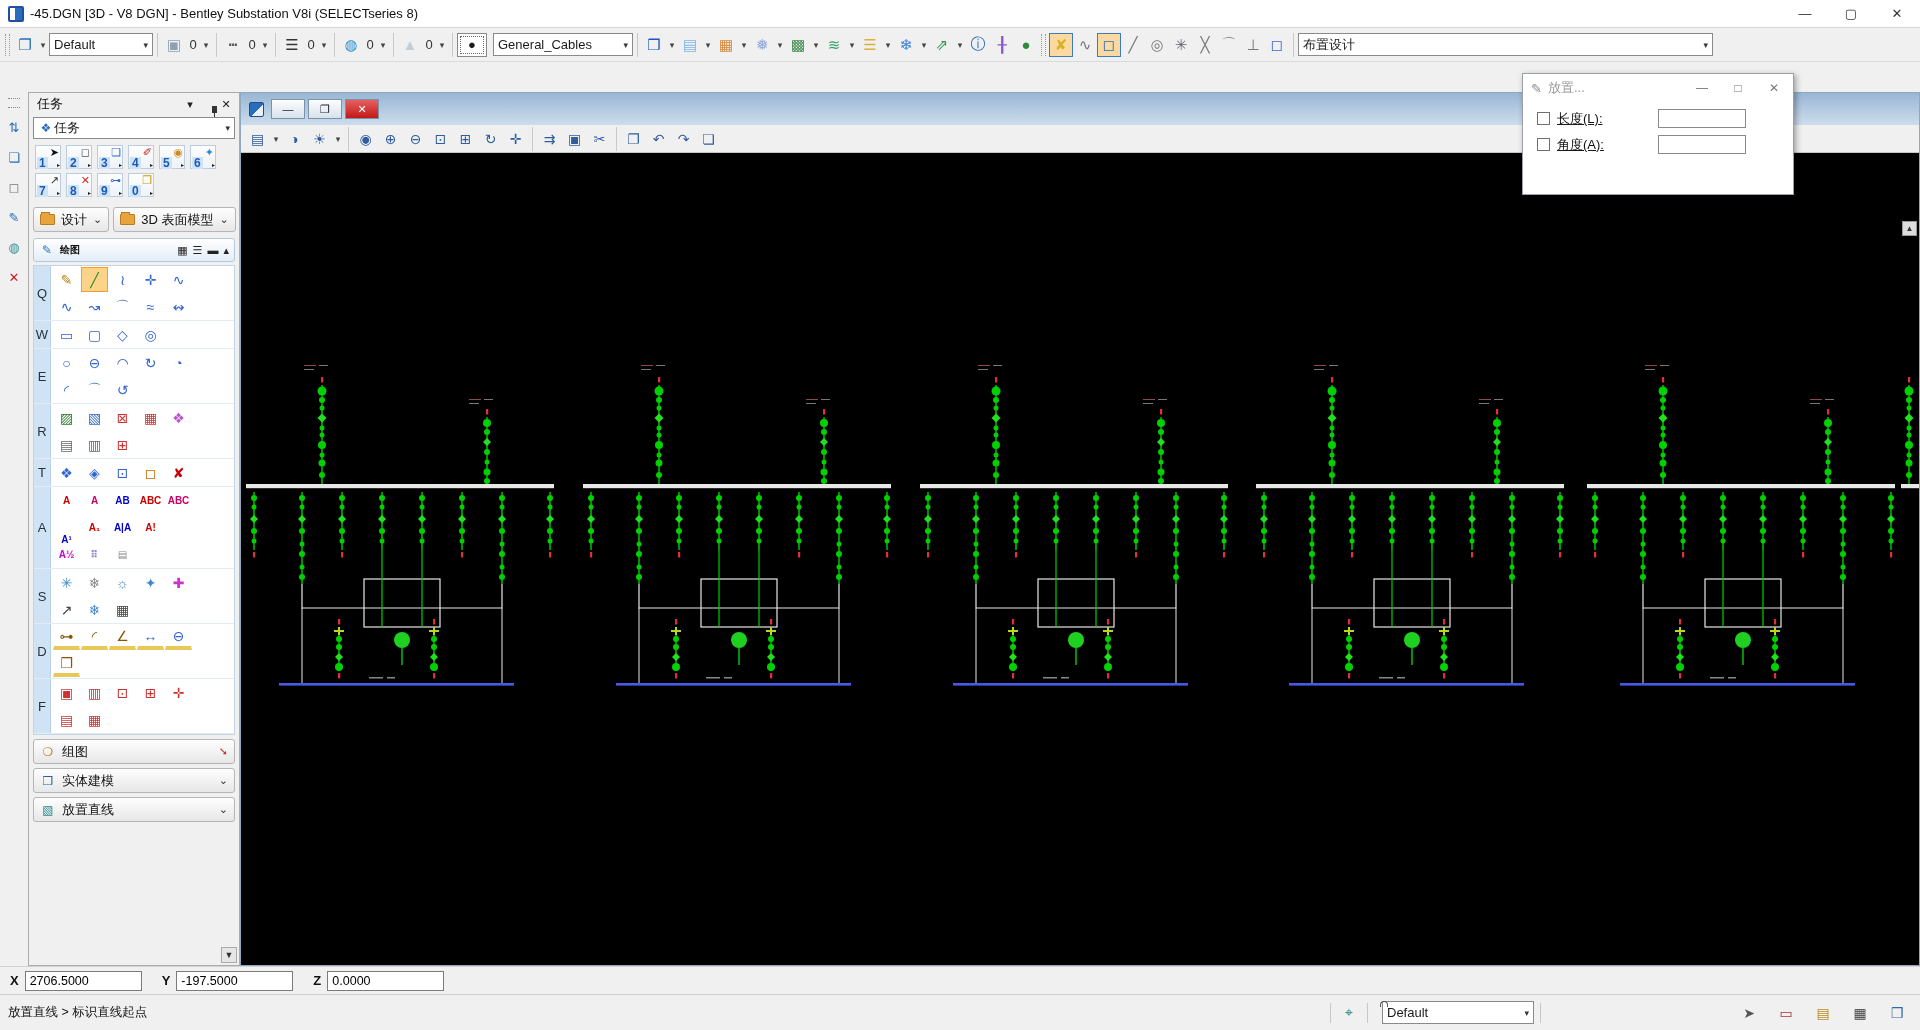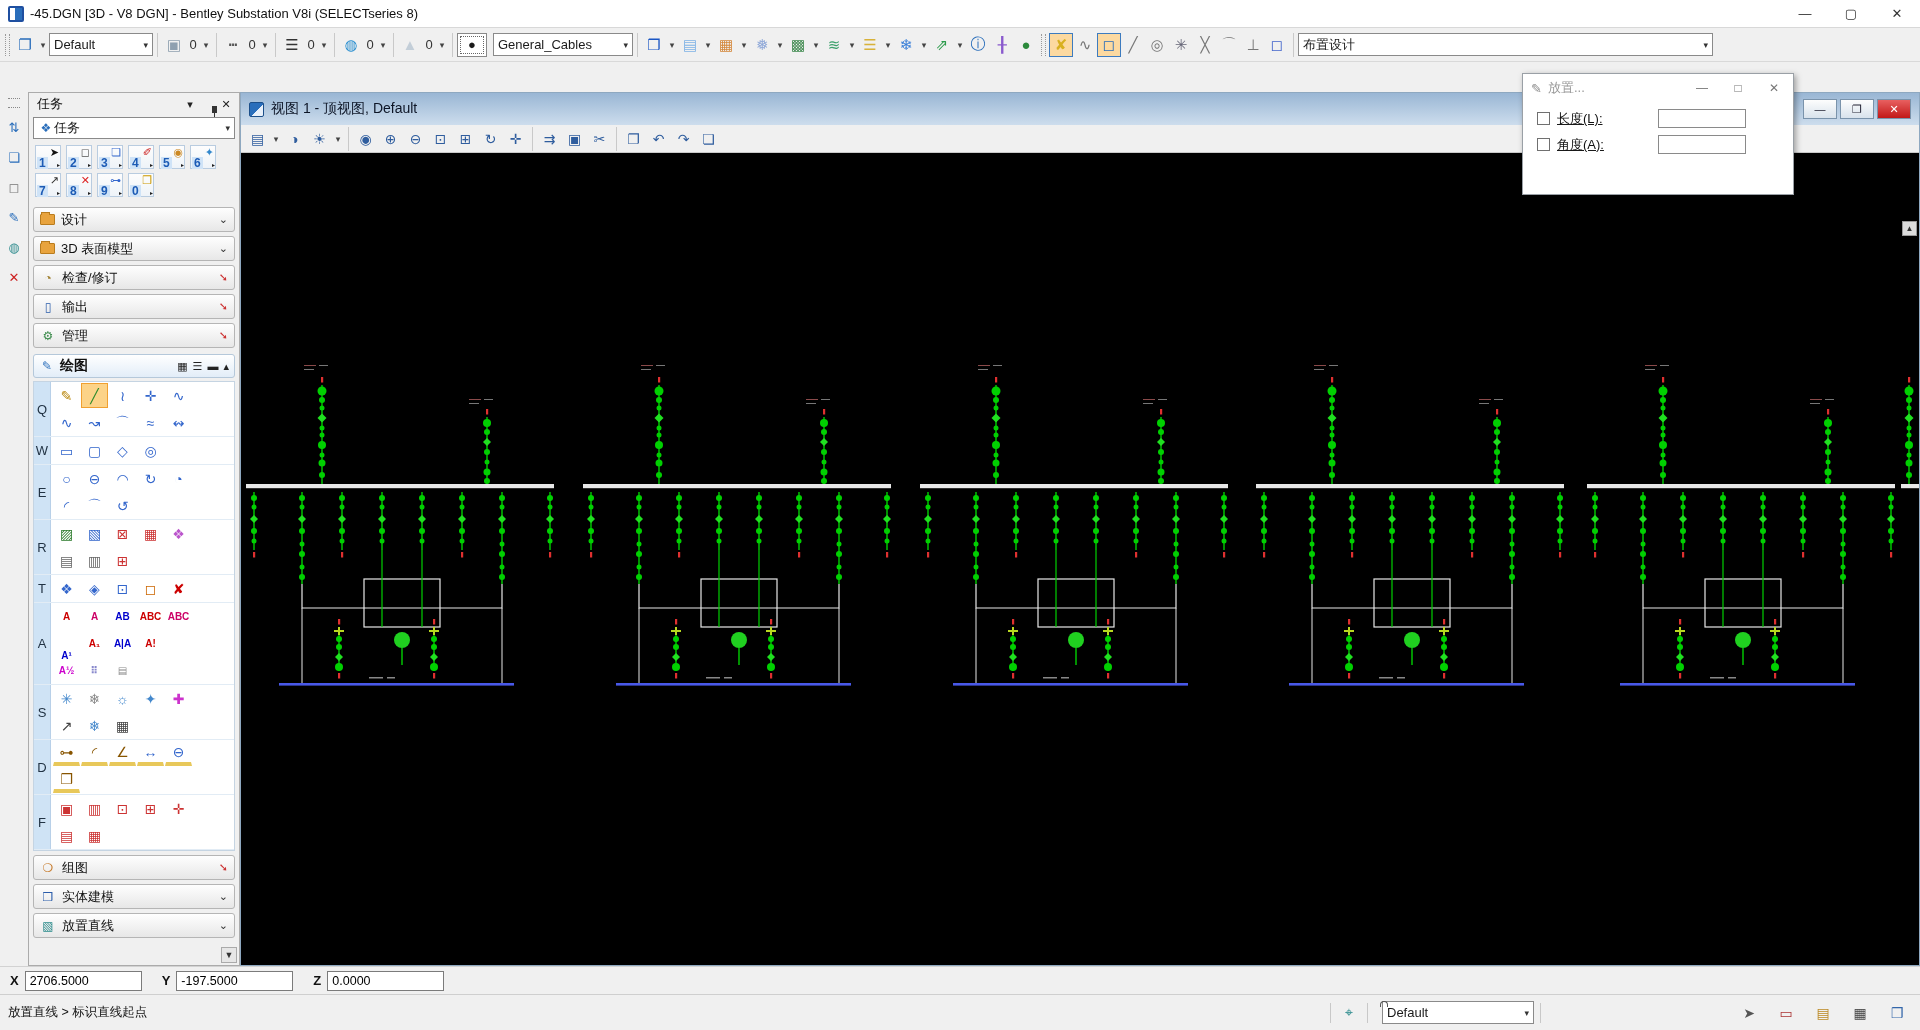--- a/index.html
+++ b/index.html
@@ -55,32 +55,32 @@
   .pin-icon::after { content:""; position:absolute; left:6px; top:9px; width:1px; height:4px; background:#333; }
   .tp-combo { height:22px; margin:2px 4px 4px 4px; }
   .quickgrid { padding:2px 6px 4px 6px; }
   .qrow { display:flex; gap:5px; margin-bottom:4px; }
   .qbtn { position:relative; width:26px; height:24px; background:linear-gradient(#fdfdfd,#eef3f8);
     border:1px solid #b9cce0; }
   .qbtn .qn { position:absolute; left:1px; bottom:-1px; font-size:12px; font-weight:bold; color:#1c5bb5;
     background:#cfe3f7; padding:0 2px; line-height:12px; }
   .qbtn .qg { position:absolute; right:1px; top:0; font-size:11px; }
   .qbtn .qa { position:absolute; right:0; bottom:0; font-size:6px; color:#222; }
-  .secstack { padding:2px 4px; display:flex; flex-direction:column; gap:4px; }
+  .secstack { padding:2px 4px; display:flex; flex-direction:row; gap:4px; }
   .secbtn { height:25px; background:linear-gradient(#fefefe,#e7e7e7); border:1px solid #b5b5b5;
     border-radius:3px; display:flex; align-items:center; padding:0 6px; gap:6px; }
   .secbtn .slabel { flex:1; font-size:13px; color:#111; white-space:nowrap; overflow:hidden;}
   .secbtn .sright { font-size:11px; }
   .folder-icon { width:15px; height:11px; background:#e8a33d; border:1px solid #b97c1e; border-radius:1px; position:relative; flex:none;}
   .folder-icon::before { content:""; position:absolute; left:0; top:-3px; width:7px; height:2px;
     background:#e8a33d; border:1px solid #b97c1e; border-bottom:none; }
   .sico { width:16px; text-align:center; font-size:12px; flex:none; }
   .drawhdr { height:24px; display:flex; align-items:center; background:linear-gradient(#ffffff,#e2edf8);
     border:1px solid #b5c8da; border-radius:3px; margin:4px 4px 0 4px; padding:0 5px; gap:5px; }
-  .drawhdr .dlabel { font-size:14px; font-weight:bold; color:#111; flex:1; }
+  .drawhdr .dlabel { font-size:10px; font-weight:bold; color:#111; flex:1; }
   .drawhdr .dico { font-size:11px; color:#222; }
   .toolgrid { margin:3px 4px 0 4px; background:#fff; border:1px solid #c5d4e2; flex:none; }
   .tgroup { display:flex; border-bottom:1px solid #e2ecf5; }
   .lettercell { width:17px; background:#cfe3f5; color:#234; font-size:13px; display:flex;
     align-items:center; justify-content:center; border-right:1px solid #b8d0e8; }
   .trows { flex:1; }
   .trow { display:flex; align-items:center; height:27px; padding-left:2px; gap:1px; }
   .tbtn { width:27px; height:25px; display:flex; align-items:center; justify-content:center;
     font-size:14px; border:1px solid transparent; }
   .tbtn.sel { background:#fcd388; border:1px solid #f0a030; }
@@ -510,21 +510,20 @@
           <span class="slabel">放置直线</span>
           <span class="sright" style="color: rgb(51, 51, 51);">⌄</span>
         </div>
       </div>
     <div class="tp-scroll">▼</div>
   </div>
 
   <div class="viewwin">
     <div class="viewtitle">
       <span class="vt-ico"></span>
-      <span class="vt-text">视图 1 - 顶视图, Default</span>
       <div class="vt-controls">
         <span class="vtbtn">—</span>
         <span class="vtbtn">❐</span>
         <span class="vtbtn close">✕</span>
       </div>
     </div>
     <div class="viewtoolbar" id="viewtoolbar">
         <span class="vtool">▤</span>
         <span class="tbcaret">▾</span>
         <span class="vtool">◑</span>

